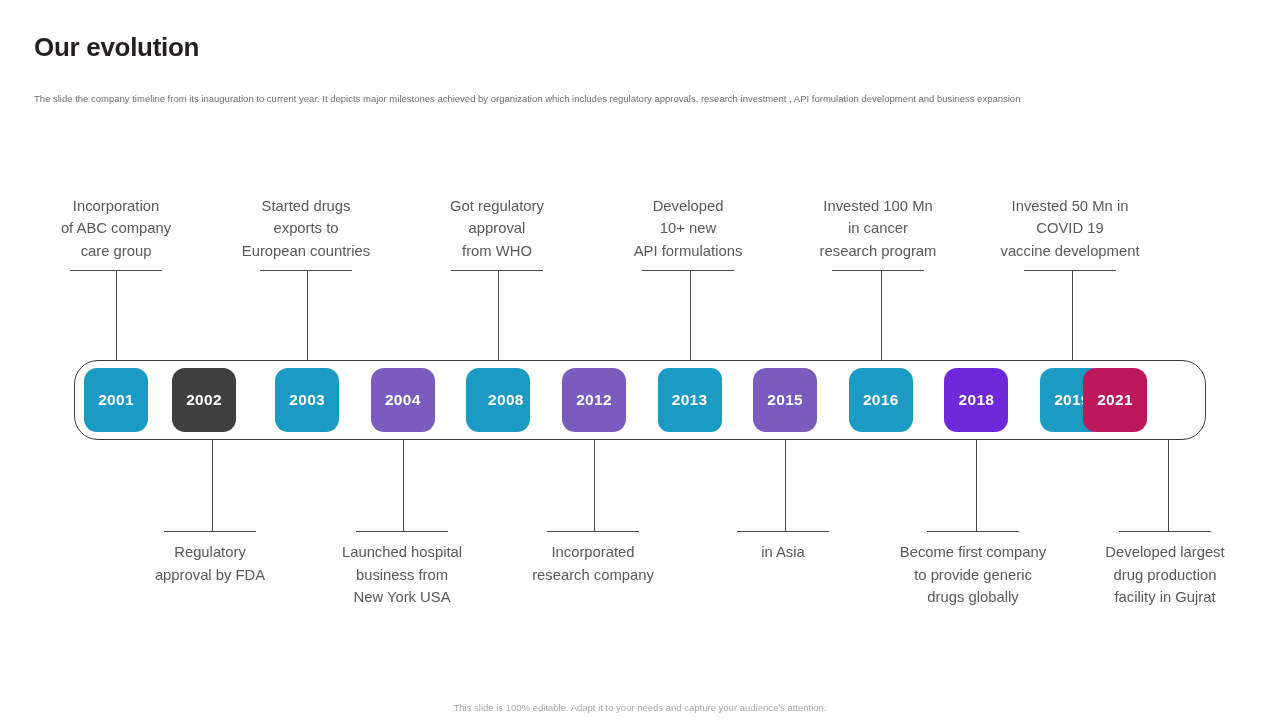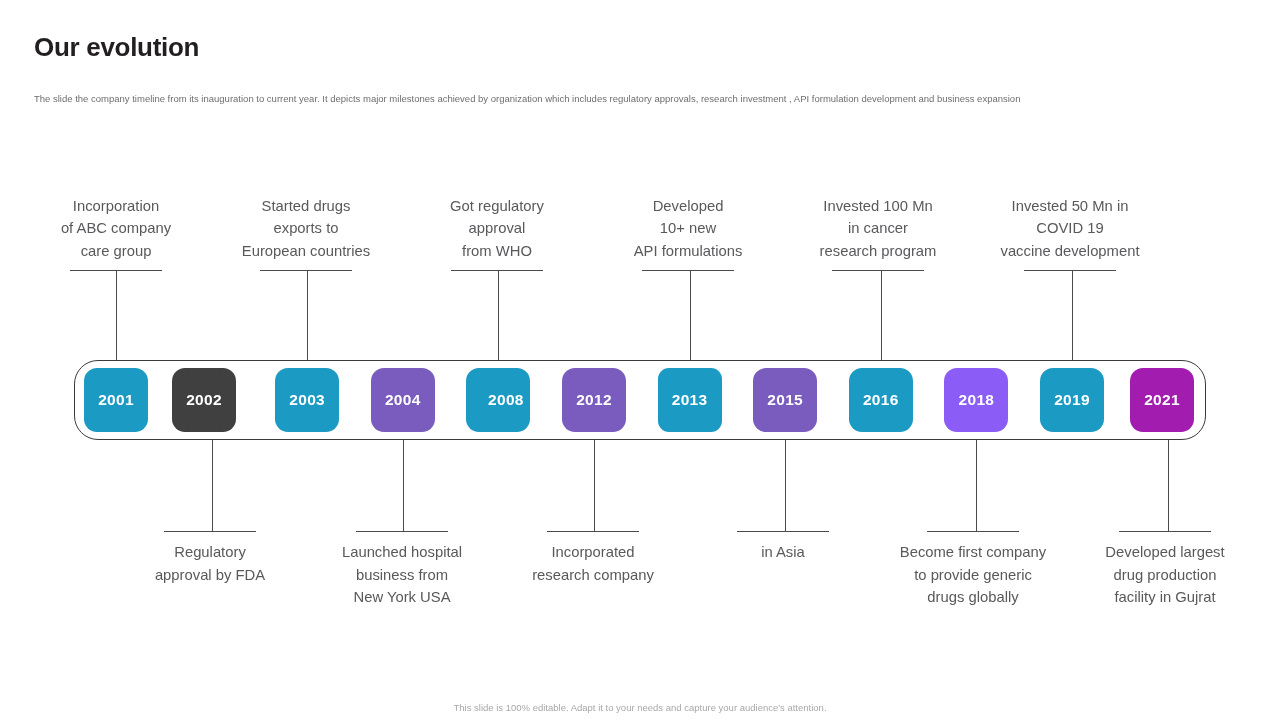--- a/index.html
+++ b/index.html
@@ -198,18 +198,18 @@
 <div id="badge-layer">
     <div class="badge" style="left: 84px; background: rgb(27, 154, 196);">2001</div>
     <div class="badge" style="left: 172px; background: #404040;">2002</div>
     <div class="badge" style="left: 275.2px; background: rgb(27, 154, 196);">2003</div>
     <div class="badge" style="left: 370.8px; background: rgb(122, 91, 190);">2004</div>
     <div class="badge" style="left: 466.4px; background: rgb(27, 154, 196); padding-left: 15px;">2008</div>
     <div class="badge" style="left: 562px; background: rgb(122, 91, 190);">2012</div>
     <div class="badge" style="left: 657.6px; background: rgb(27, 154, 196); border-radius: 11px;">2013</div>
     <div class="badge" style="left: 753.2px; background: rgb(122, 91, 190);">2015</div>
     <div class="badge" style="left: 848.8px; background: rgb(27, 154, 196);">2016</div>
-    <div class="badge" style="left: 944.4px; background: #8b5cf6;">2018</div>
+    <div class="badge" style="left: 944.4px; background: #6d28d9;">2018</div>
     <div class="badge" style="left: 1040px; background: rgb(27, 154, 196);">2019</div>
-    <div class="badge" style="left: 1130px; background: #a21caf; text-align: center;">2021</div>
+    <div class="badge" style="left: 1083px; background: #be185d; text-align: center;">2021</div>
   </div>
 
 <div class="footer-note">This slide is 100% editable. Adapt it to your needs and capture your audience's attention.</div>
 
 </body></html>

